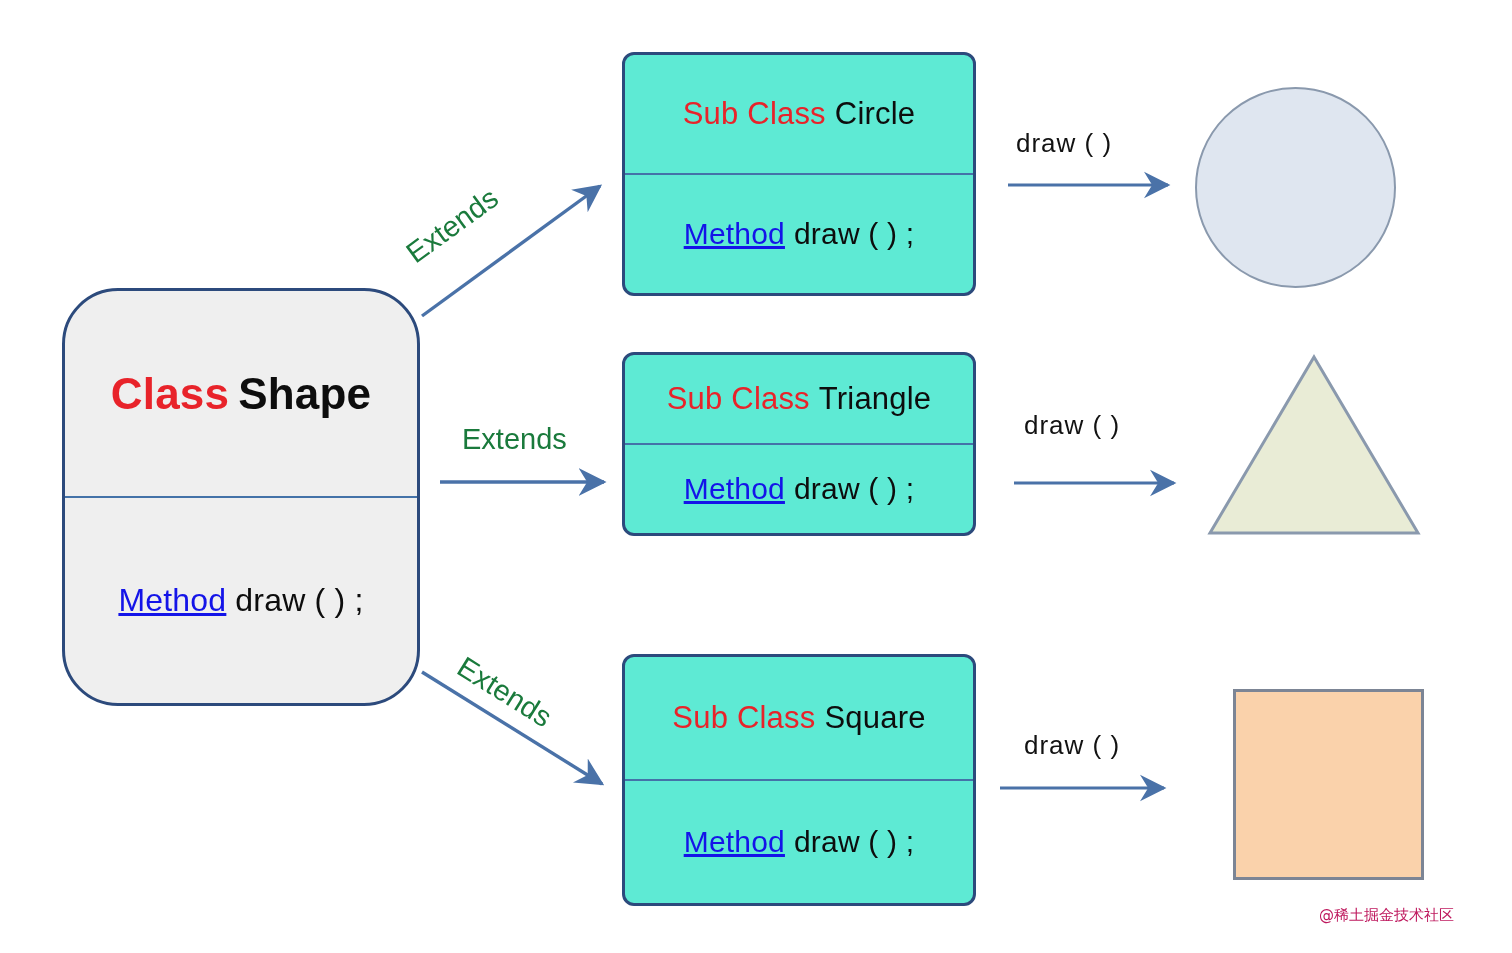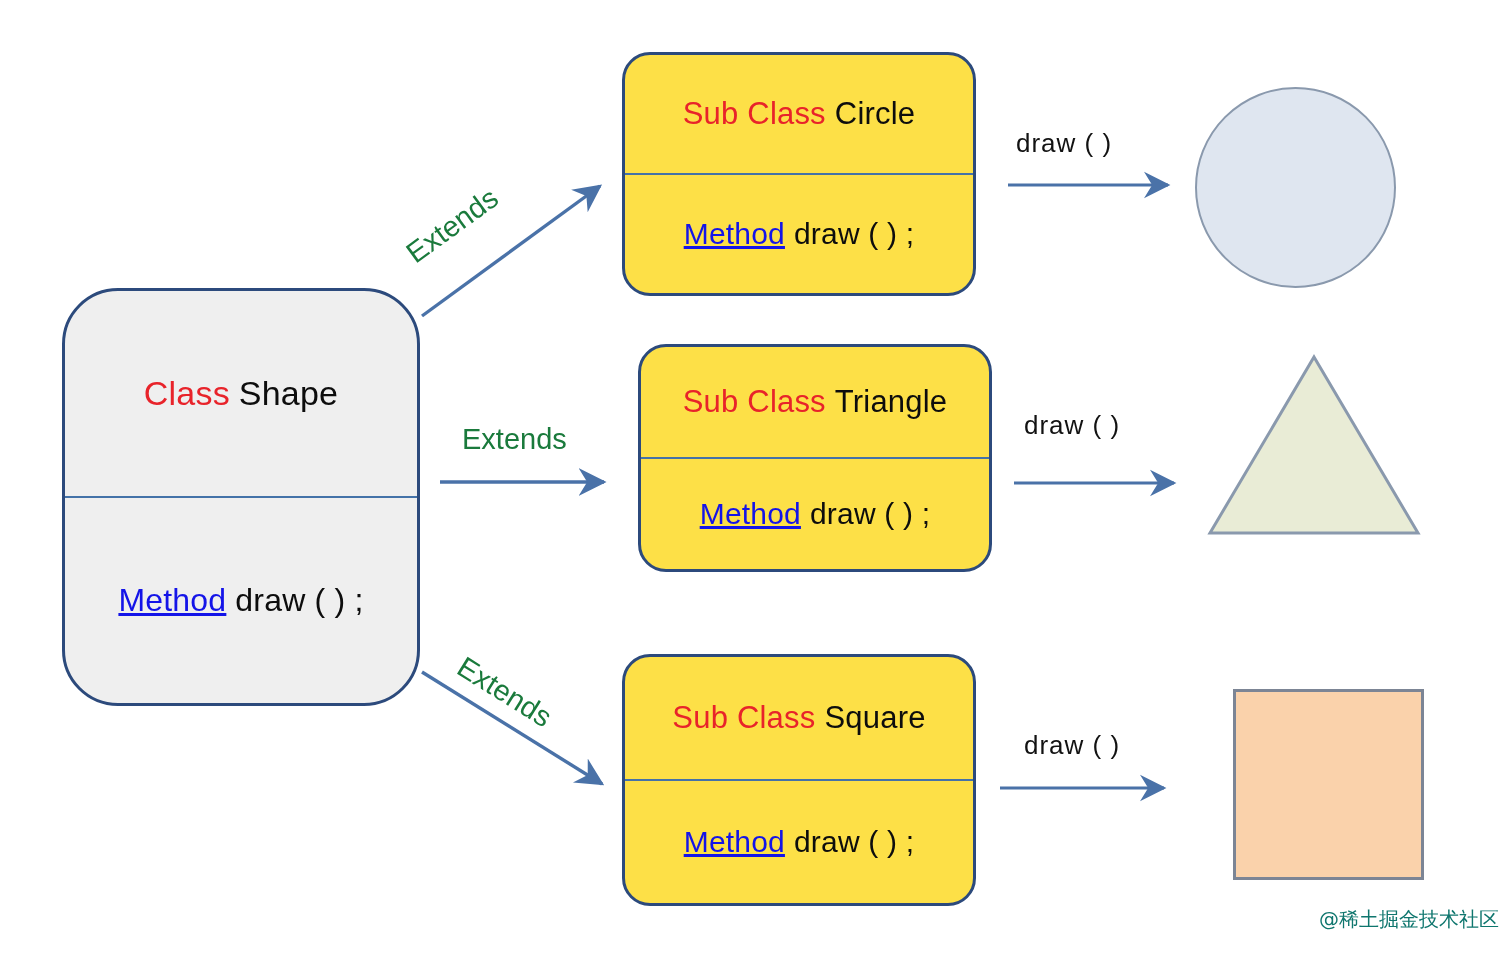--- a/index.html
+++ b/index.html
@@ -14,22 +14,22 @@
     background: #ffffff;
     overflow: hidden;
     font-family: "Liberation Sans", "DejaVu Sans", sans-serif;
   }
 
   
   .uml-box {
     position: absolute;
     box-sizing: border-box;
     border: 3px solid #2c4a7c;
-    border-radius: 28px;
-    background: #fde047;
+    border-radius: 12px;
+    background: #5eead4;
     display: flex;
     flex-direction: column;
   }
   .uml-box.super {
     background: #efefef;
     border-radius: 56px;
   }
   .uml-row {
     flex: 1 1 0;
     display: flex;
@@ -37,21 +37,21 @@
     justify-content: center;
     white-space: nowrap;
   }
   .uml-row.header {
     border-bottom: 2.5px solid #4472a8;
   }
   .uml-title {
     font-size: 31px;
     letter-spacing: 0.2px;
   }
-  .uml-box.super .uml-title { font-size: 34px; }
+  .uml-box.super .uml-title { font-size: 44px; font-weight: bold; }
   .kw-class {
     color: #e8232a;
     margin-right: 9px;
   }
   .kw-method {
     color: #1414e8;
     margin-right: 9px;
     text-decoration: underline;
   }
   .name-text {
@@ -101,22 +101,22 @@
   .shape-square {
     position: absolute;
     box-sizing: border-box;
     background: #fad2ab;
     border: 3px solid #7c8595;
   }
 
   
   .watermark {
     position: absolute;
-    color: #0f766e;
-    font-size: 20px;
+    color: #be185d;
+    font-size: 15px;
     white-space: nowrap;
     font-family: "DejaVu Sans", "Liberation Sans", sans-serif;
   }
 </style>
 </head>
 <body>
 
 <div id="canvas">
 
   <div class="uml-box super" style="left:62px; top:288px; width:358px; height:418px;">
@@ -130,21 +130,21 @@
 
   <div class="uml-box" style="left:622px; top:52px; width:354px; height:244px;">
     <div class="uml-row header">
       <span class="uml-title"><span class="kw-class">Sub Class</span><span class="name-text">Circle</span></span>
     </div>
     <div class="uml-row">
       <span class="uml-method"><span class="kw-method">Method</span><span class="name-text">draw ( ) ;</span></span>
     </div>
   </div>
 
-  <div class="uml-box" style="left:622px; top:344px; width:354px; height:228px;margin-left:16px;">
+  <div class="uml-box" style="left:622px; top:352px; width:354px; height:184px;">
     <div class="uml-row header">
       <span class="uml-title"><span class="kw-class">Sub Class</span><span class="name-text">Triangle</span></span>
     </div>
     <div class="uml-row">
       <span class="uml-method"><span class="kw-method">Method</span><span class="name-text">draw ( ) ;</span></span>
     </div>
   </div>
 
   <div class="uml-box" style="left:622px; top:654px; width:354px; height:252px;">
     <div class="uml-row header">

